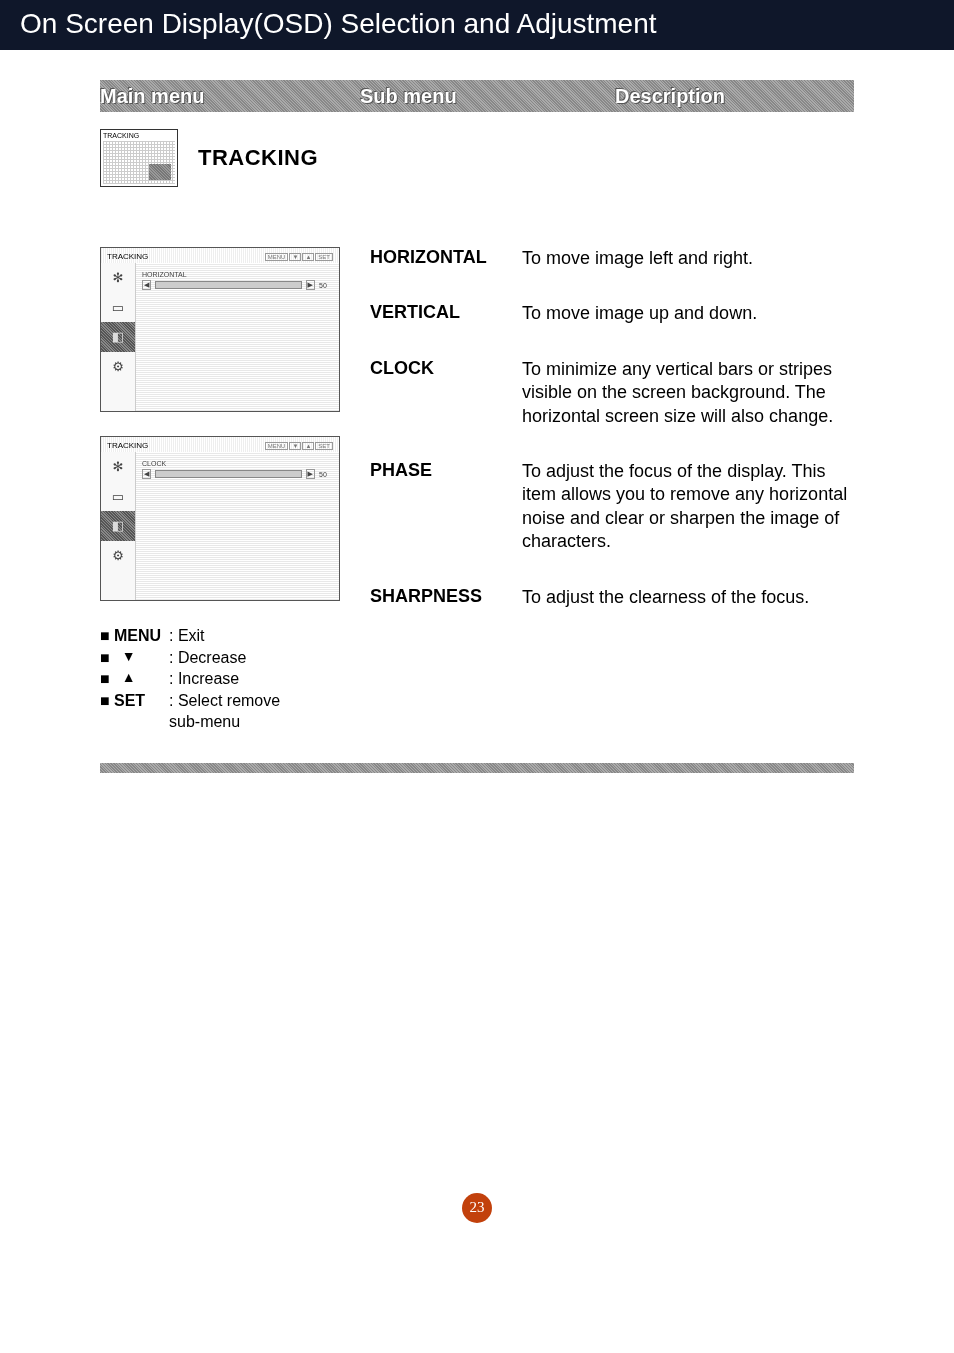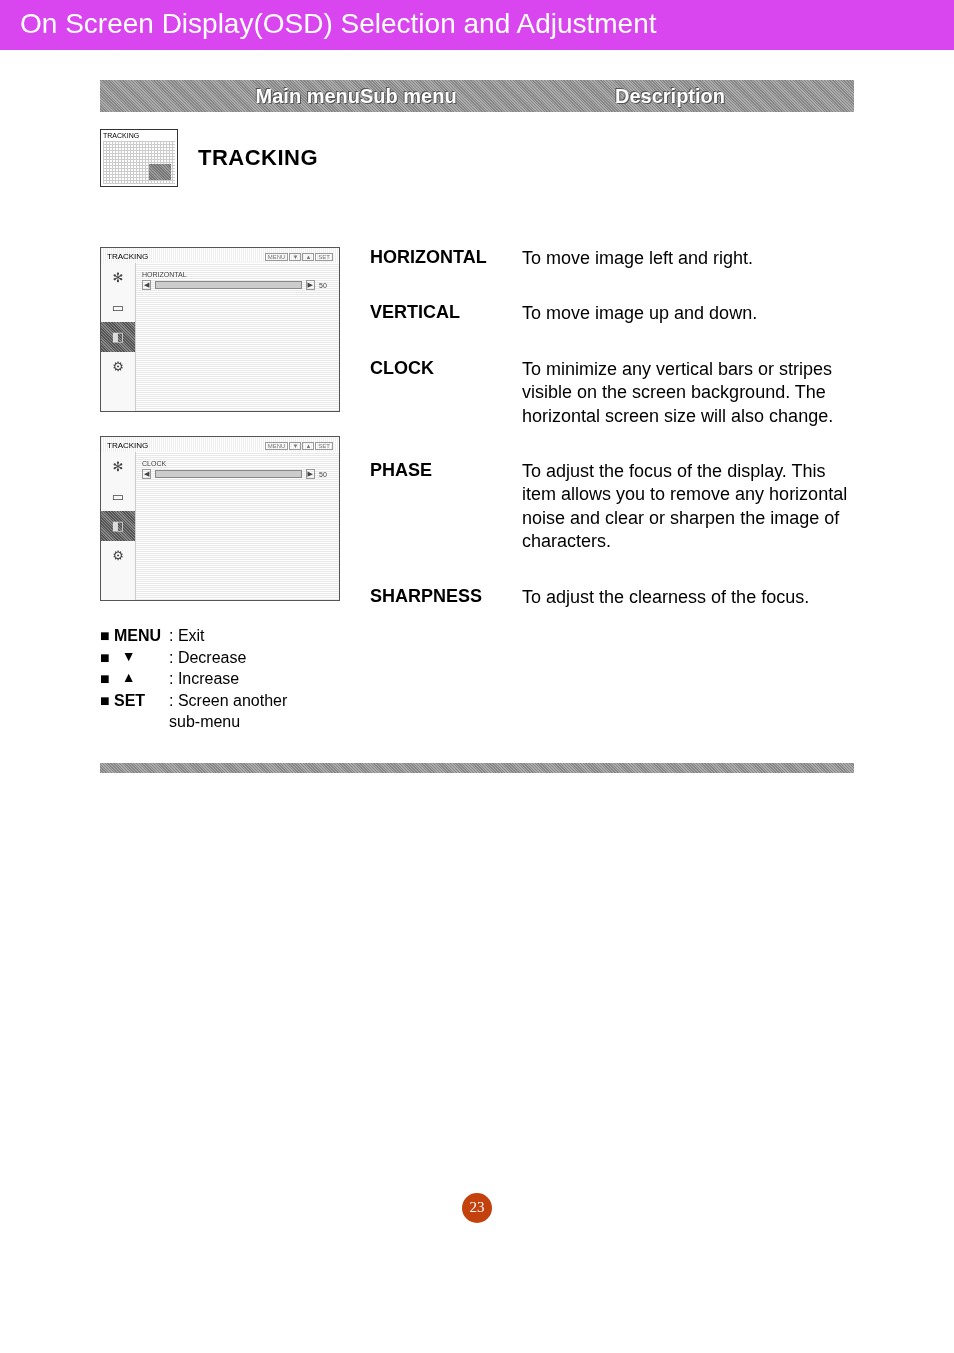--- a/index.html
+++ b/index.html
@@ -3,38 +3,38 @@
 <meta charset="utf-8">
 <style>
   body {
     margin: 0;
     padding: 0;
     font-family: Arial, Helvetica, sans-serif;
     background: #fff;
     width: 954px;
   }
   .title-bar {
-    background: #d946ef;
+    background: #0f172a;
     color: #fff;
     font-size: 28px;
     padding: 8px 20px 10px 20px;
     font-weight: 400;
   }
   .header-row {
     margin: 30px 100px 0 100px;
     background: repeating-linear-gradient(45deg, #888, #888 1px, #aaa 1px, #aaa 2px);
     display: flex;
     color: #fff;
     font-weight: bold;
     font-size: 20px;
     height: 32px;
     align-items: center;
     text-shadow: 1px 1px 0 #555, -1px -1px 0 #555;
   }
-  .header-main { width: 260px; text-align:right; }
+  .header-main { width: 260px; text-align:left; }
   .header-sub { width: 200px; text-align:left; }
   .header-desc { width: 220px; text-align:center; }
   .content {
     margin: 0 100px;
     padding-top: 17px;
   }
   .section-header {
     display: flex;
     align-items: center;
     gap: 20px;
@@ -294,21 +294,21 @@
           <span class="colon-text">: Decrease</span>
         </div>
         <div class="row">
           <span class="bullet">■</span>
           <span class="key-icon">&nbsp;&nbsp;▲</span>
           <span class="colon-text">: Increase</span>
         </div>
         <div class="row">
           <span class="bullet">■</span>
           <span class="key">SET</span>
-          <span class="colon-text">: Screen another</span>
+          <span class="colon-text">: Select remove</span>
         </div>
         <div class="indent">sub-menu</div>
       </div>
 
     </div>
 
     <div class="right-col">
       <div class="items-table">
         <div class="sub">HORIZONTAL</div>
         <div class="desc">To move image left and right.</div>

